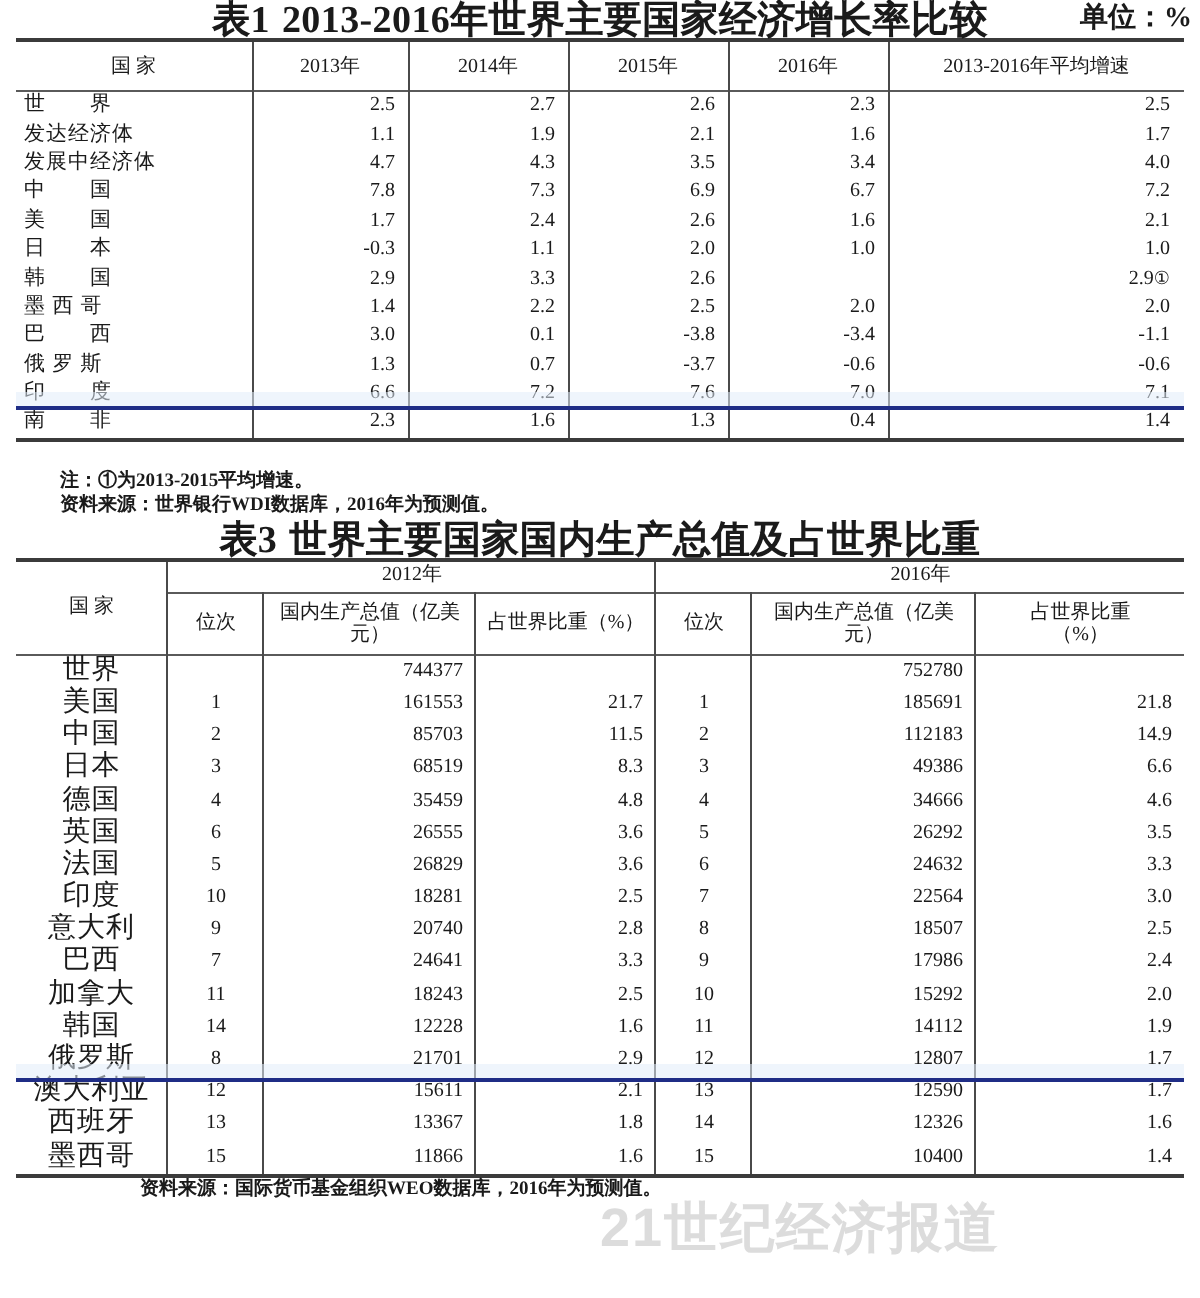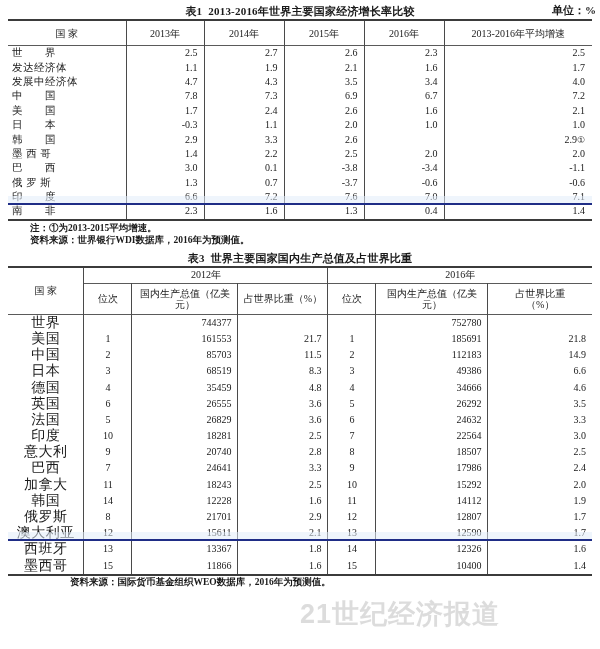--- a/index.html
+++ b/index.html
@@ -24,32 +24,32 @@
 
   
   .tbl-title-row {
     position: relative;
     display: flex;
     align-items: flex-end;
     justify-content: center;
     height: 19px;
   }
   .tbl-title {
-    font-size: 11px;
+    font-size: 19px;
     font-weight: bold;
     letter-spacing: 0.2px;
     line-height: 16px;
     white-space: nowrap;
   }
   .tbl-title .tno { margin-right: 6px; }
   .unit-label {
     position: absolute;
     right: 4px;
     bottom: 1px;
-    font-size: 11px;
+    font-size: 14px;
     font-weight: bold;
     letter-spacing: 0px;
   }
 
   
   table.dt {
     border-collapse: collapse;
     width: 584px;
     margin: 0 auto;
     table-layout: fixed;
@@ -84,21 +84,21 @@
   #t1 td.avg { text-align: right; padding-right: 7px; }
   #t1 tr.row td { height: 14.4px; }
   #t1 tr.hdr th { height: 24px; }
 
   sup.circ { font-size: 9px; vertical-align: baseline; }
 
   
   .notes {
     width: 584px;
     margin: 0 auto;
-    padding-top: 1px;
+    padding-top: 14px;
   }
   .note-line {
     font-size: 9.5px;
     line-height: 12px;
     font-weight: bold;
     padding-left: 22px;
     white-space: nowrap;
   }
 
   

